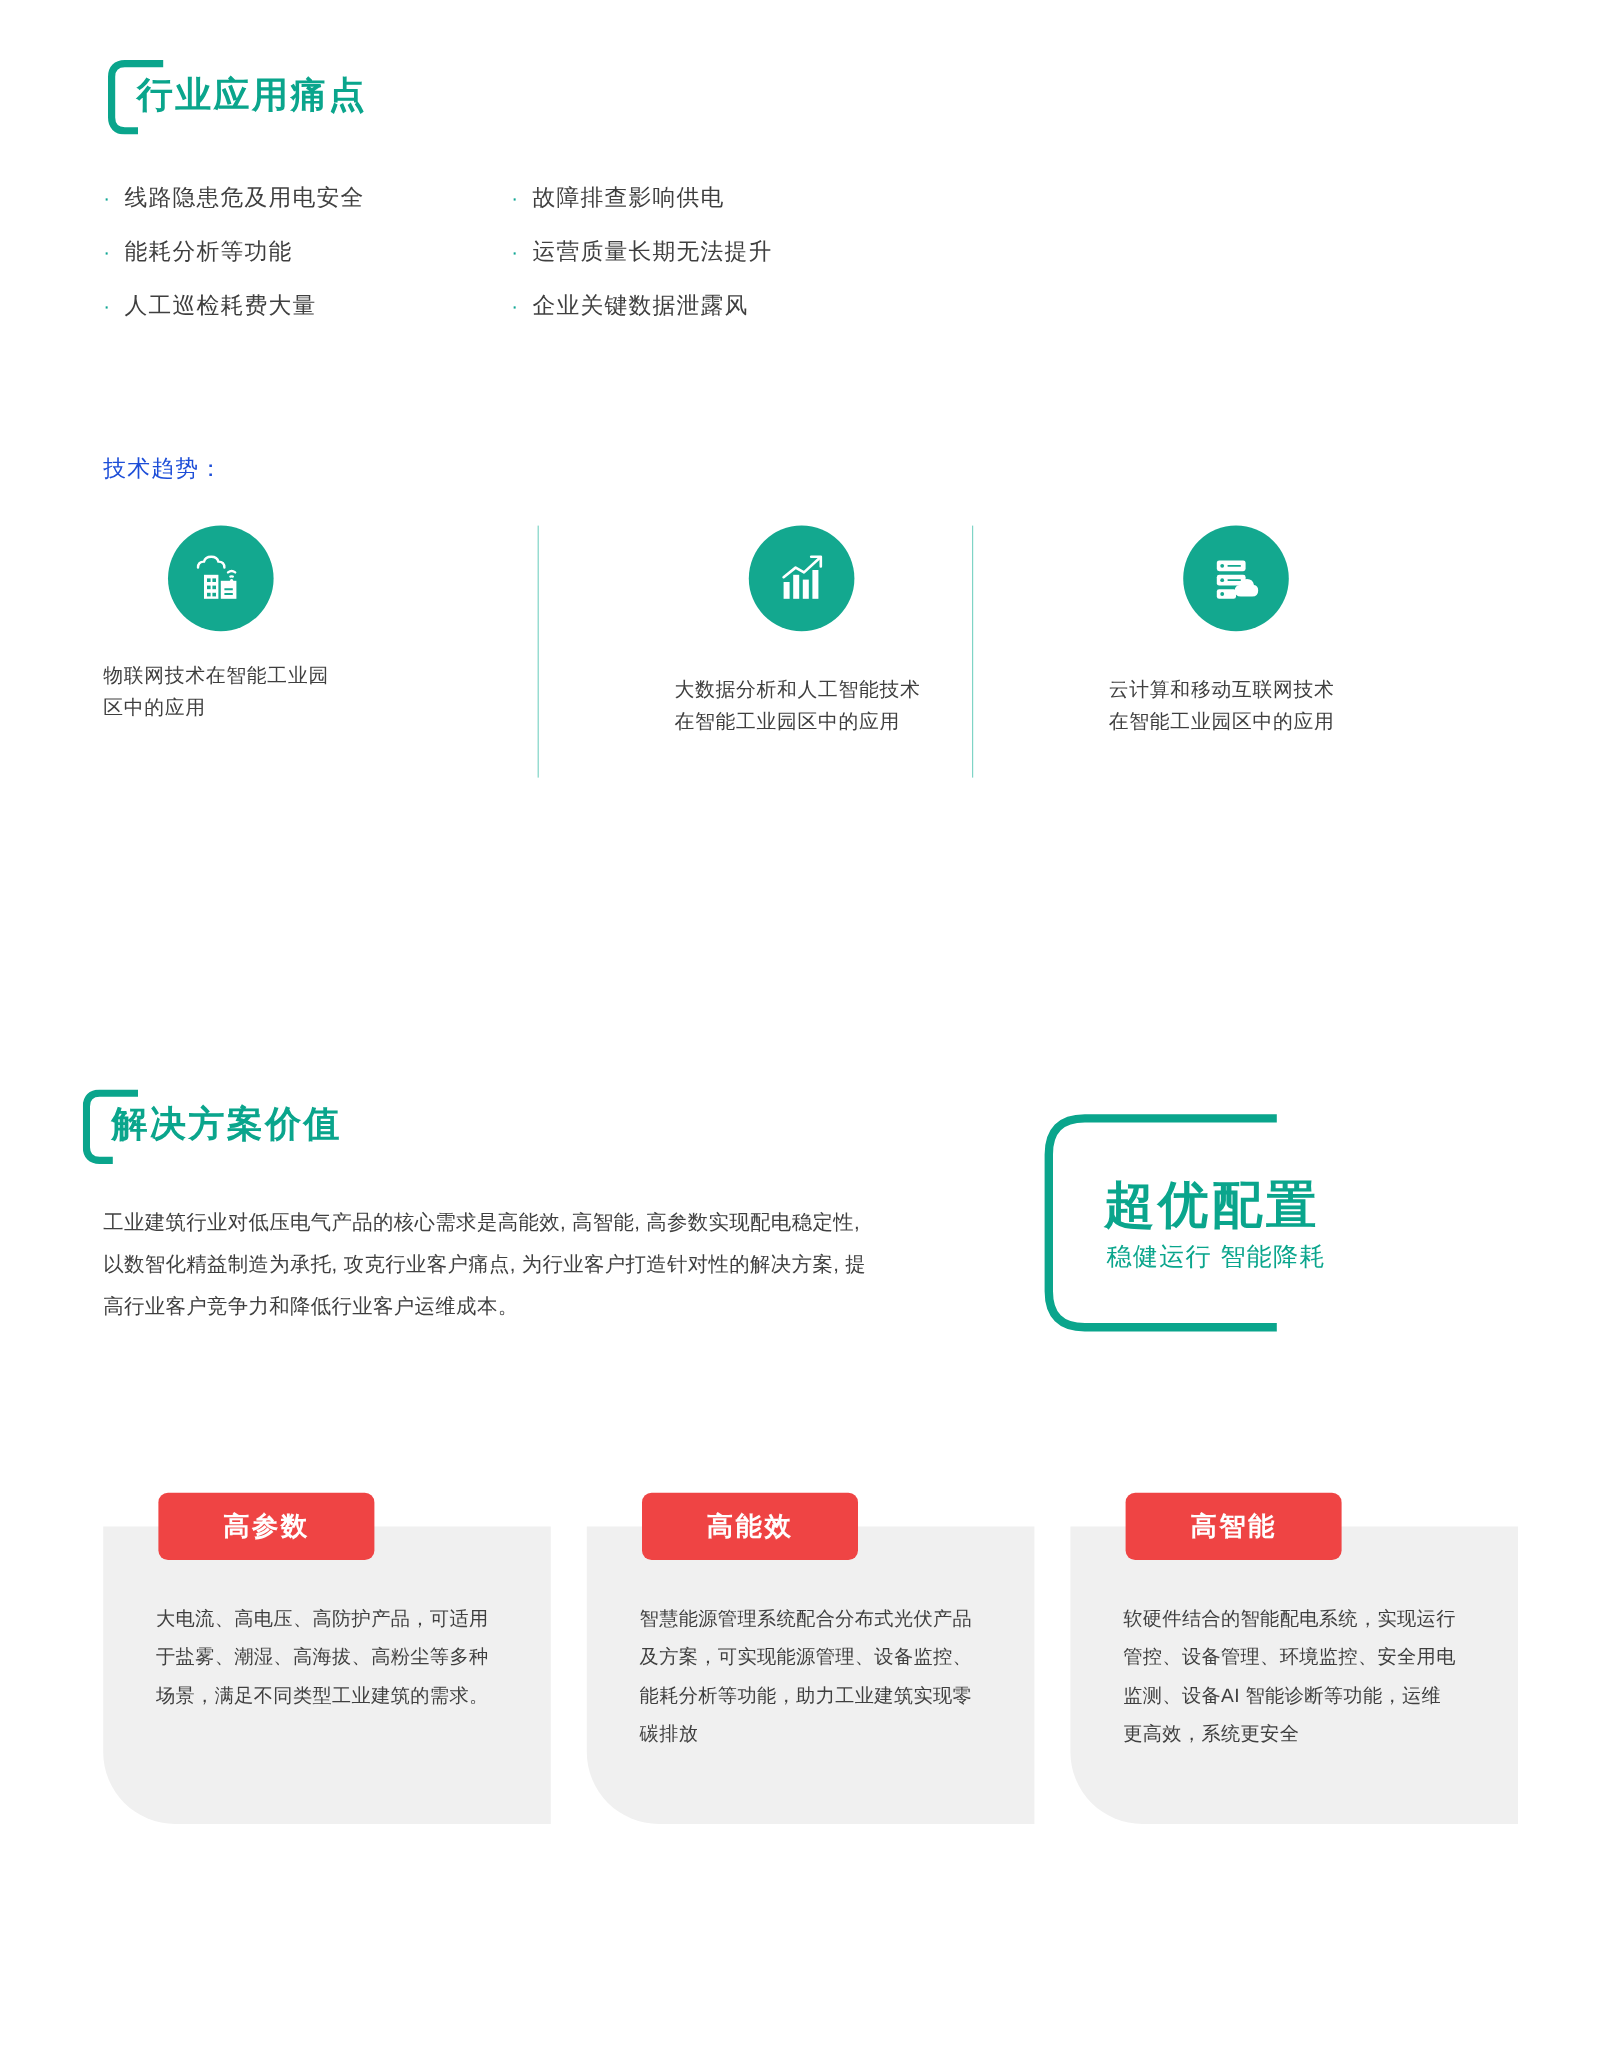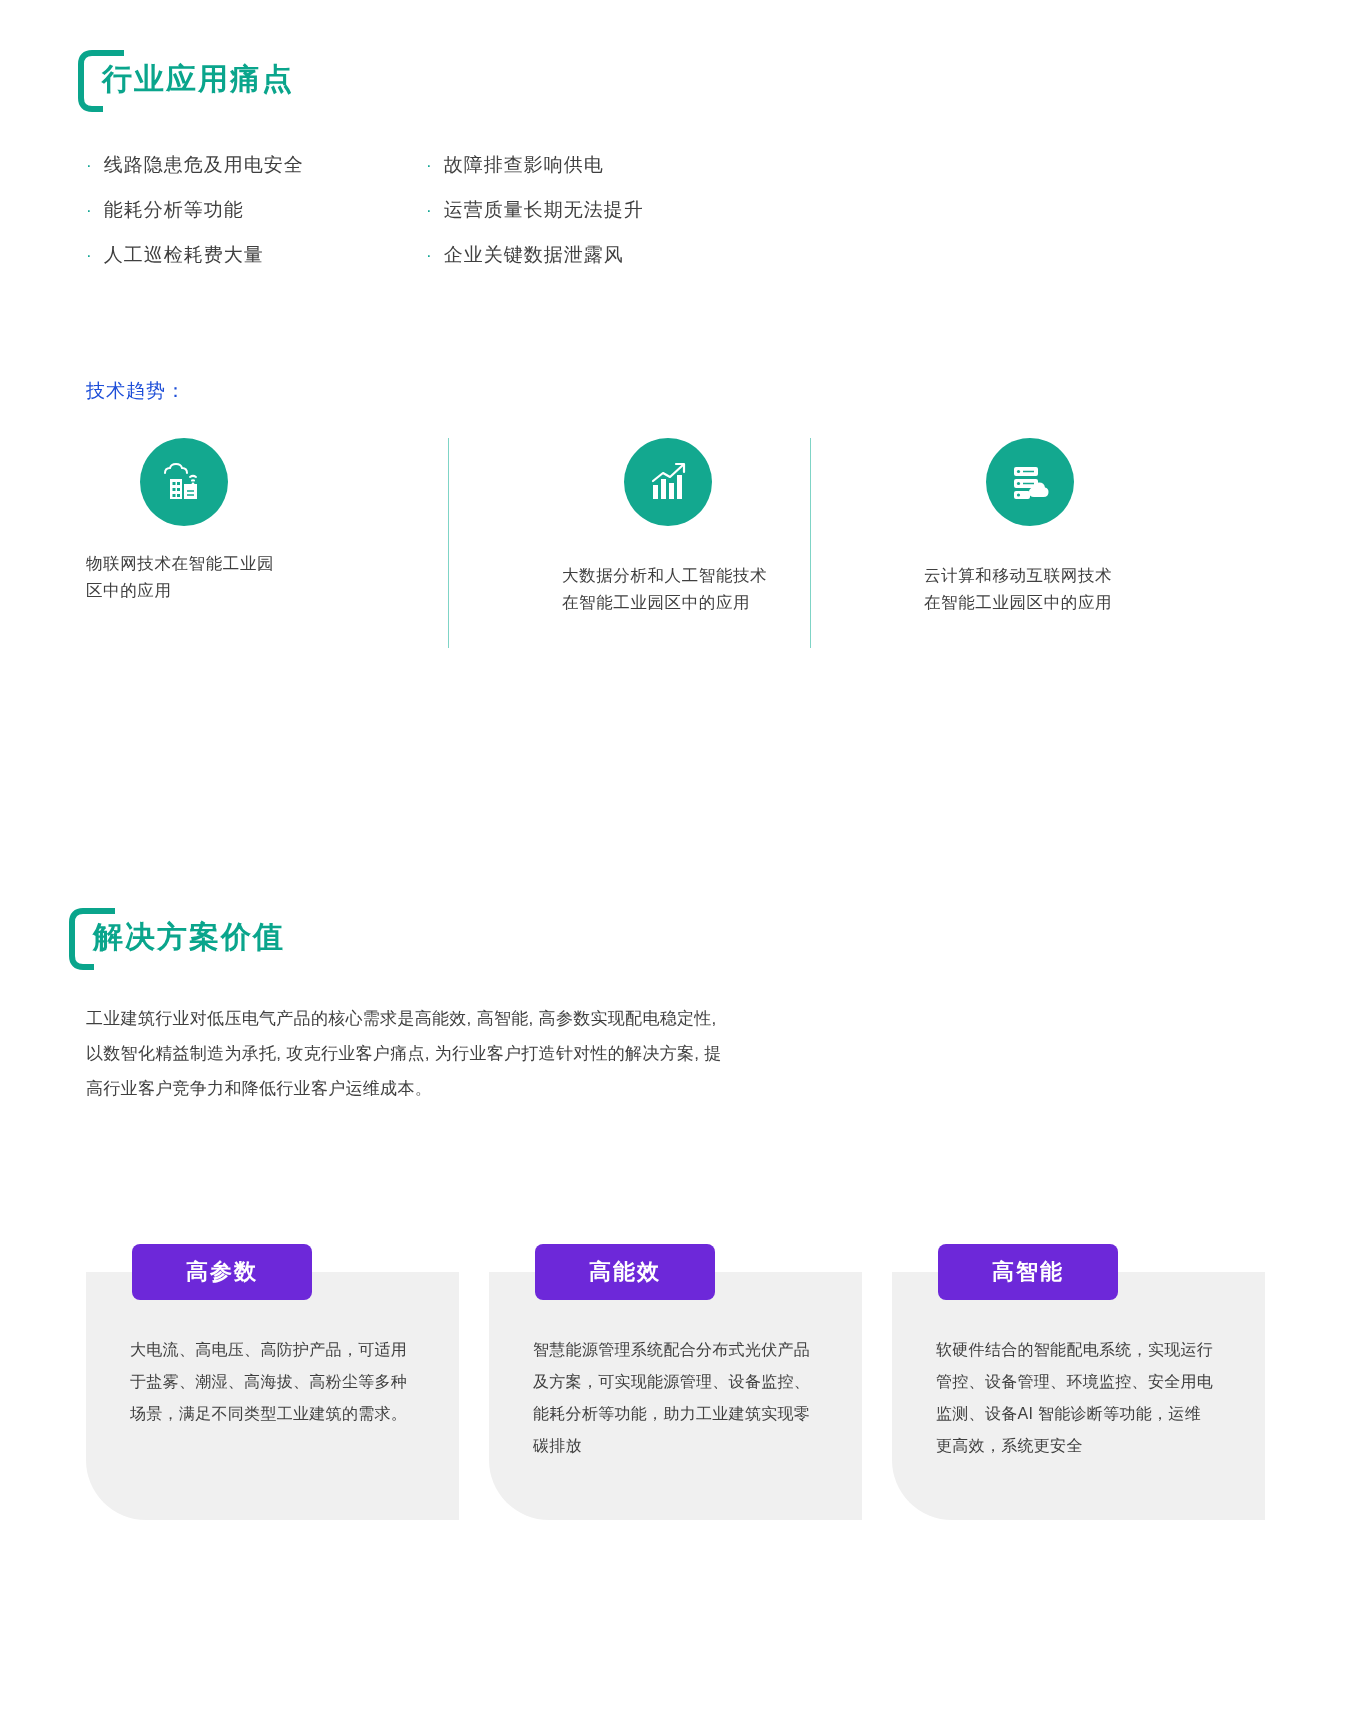--- a/index.html
+++ b/index.html
@@ -173,21 +173,21 @@
     height: 248px;
     background: #f0f0f0;
     border-radius: 0 0 0 60px;
   }
   .card-tab {
     position: absolute;
     left: 46px;
     top: -28px;
     min-width: 180px;
     height: 56px;
-    background: #6d28d9;
+    background: #ef4444;
     border-radius: 8px;
     display: flex;
     align-items: center;
     justify-content: center;
     color: #ffffff;
     font-size: 22px;
     font-weight: bold;
     letter-spacing: 2px;
   }
   .card-body {
@@ -199,21 +199,21 @@
     line-height: 2.0;
     color: #3f3f3f;
     letter-spacing: 0.3px;
   }
 </style>
 </head>
 <body>
 
 <div class="page">
 
-  <div class="section-head" style="left:78px; top:50px;">
+  <div class="section-head" style="left:90px; top:50px;">
     <div class="bracket">
       <svg width="46" height="62" viewBox="0 0 46 62">
         <path d="M44 3 H14 C7 3 3 7 3 14 V48 C3 55 7 59 14 59 H22" fill="none" stroke="#0aa58c" stroke-width="6" stroke-linecap="square"></path>
       </svg>
     </div>
     <div class="section-title">行业应用痛点</div>
   </div>
 
   <div id="pain-list">
     <div class="pain-item">
@@ -304,20 +304,27 @@
     <div class="bracket">
       <svg width="46" height="62" viewBox="0 0 46 62">
         <path d="M44 3 H14 C7 3 3 7 3 14 V48 C3 55 7 59 14 59 H22" fill="none" stroke="#0aa58c" stroke-width="6" stroke-linecap="square"></path>
       </svg>
     </div>
     <div class="section-title">解决方案价值</div>
   </div>
 
   <div id="solution-paragraph">工业建筑行业对低压电气产品的核心需求是高能效, 高智能, 高参数实现配电稳定性, 以数智化精益制造为承托, 攻克行业客户痛点, 为行业客户打造针对性的解决方案, 提高行业客户竞争力和降低行业客户运维成本。</div>
 
+  <div id="badge-box">
+    <svg width="200" height="182" viewBox="0 0 200 182">
+      <path d="M196 4 H36 C16 4 6 14 6 34 V148 C6 168 16 178 36 178 H196" fill="none" stroke="#0aa58c" stroke-width="7"></path>
+    </svg>
+    <div class="badge-main">超优配置</div>
+    <div class="badge-sub">稳健运行 智能降耗</div>
+  </div>
 
   <div id="cards">
 
     <div class="card">
       <div class="card-tab">高参数</div>
       <div class="card-body">大电流、高电压、高防护产品，可适用于盐雾、潮湿、高海拔、高粉尘等多种场景，满足不同类型工业建筑的需求。</div>
     </div>
 
     <div class="card">
       <div class="card-tab">高能效</div>

